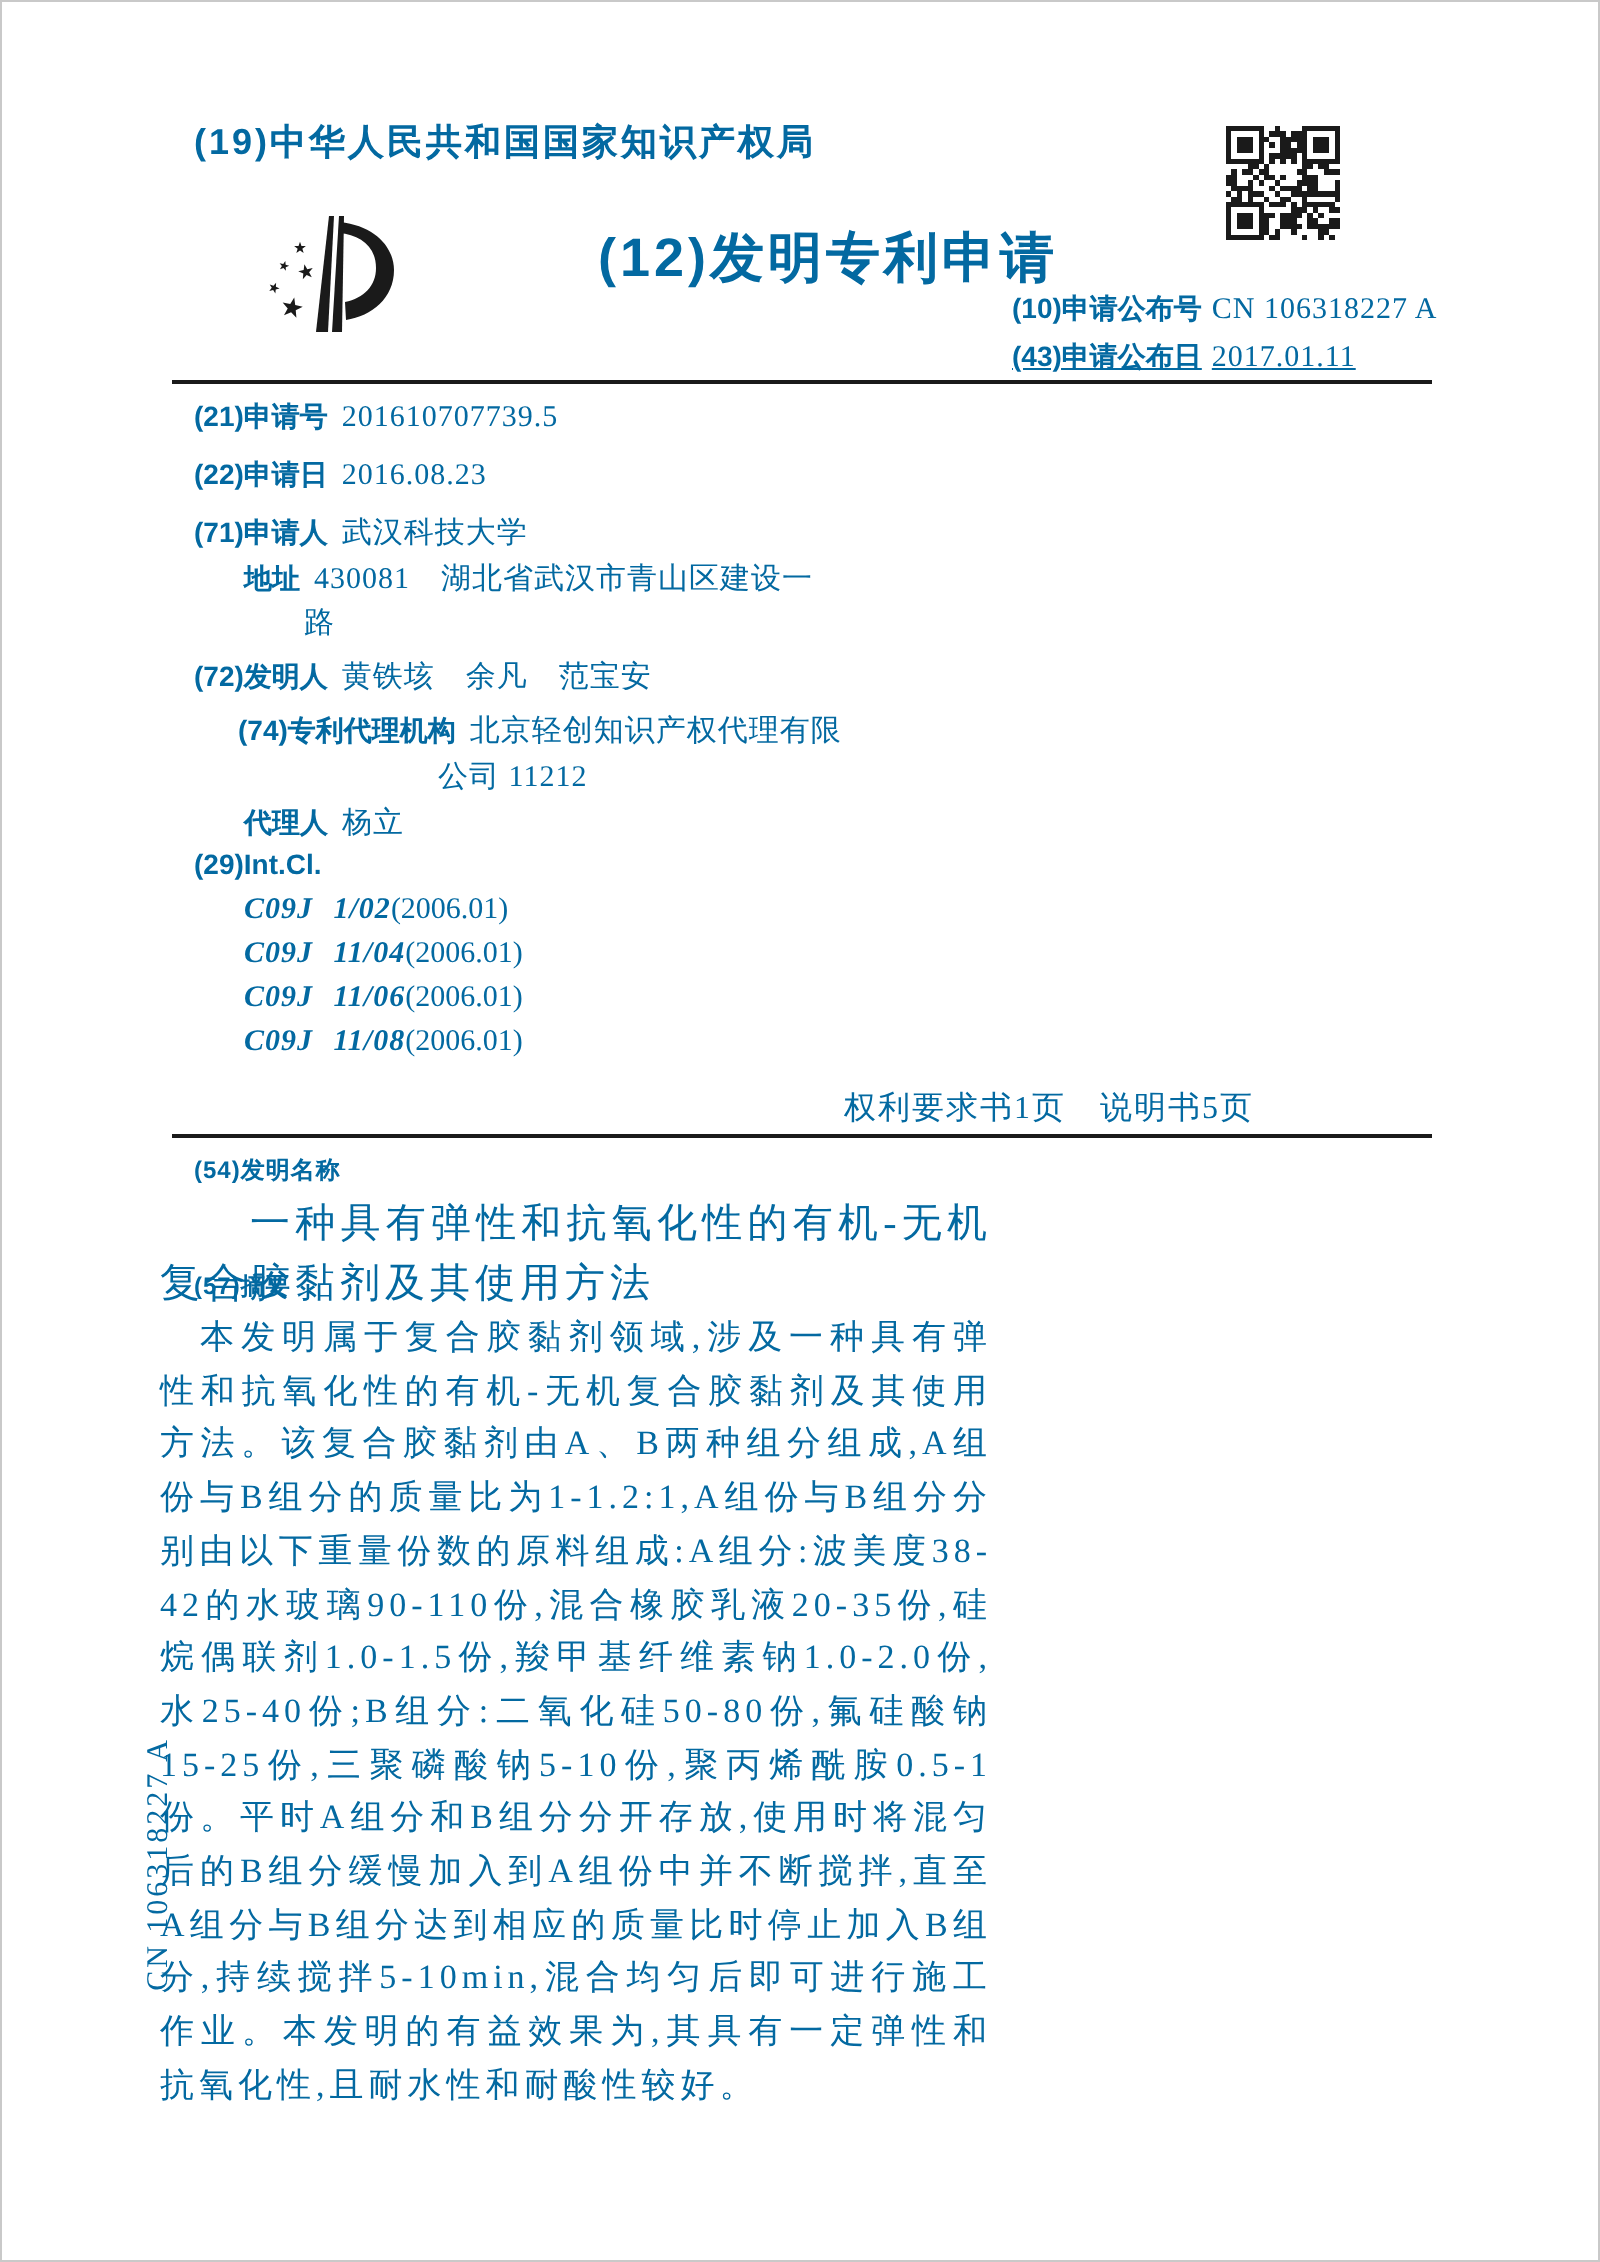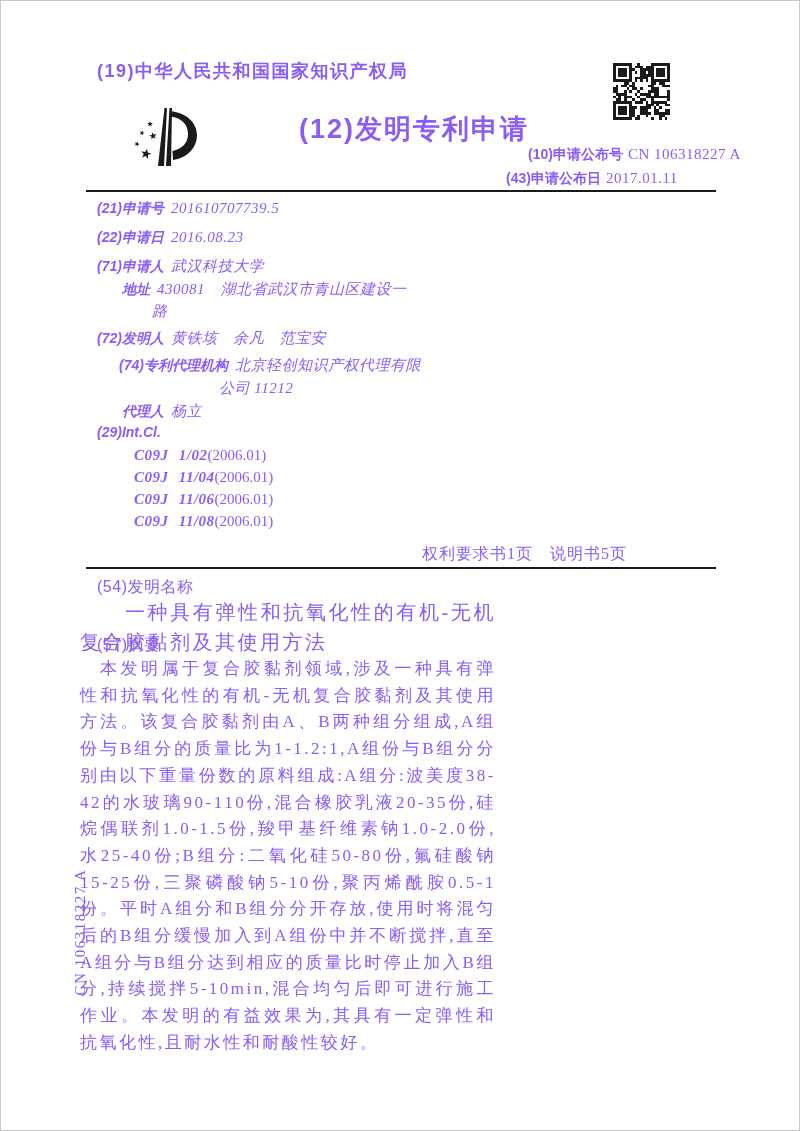--- a/index.html
+++ b/index.html
@@ -1,57 +1,57 @@
 <!DOCTYPE html>
 <html><head>
 <meta charset="utf-8">
 <style>
   html,body { margin:0; padding:0; background:#e9e9e9; }
   .page {
     position:relative; width:800px; height:1131px; margin:0 auto;
     background:#ffffff; border:1px solid #c9c9c9; box-sizing:border-box;
-    color:#8b5cf6; font-family:"Liberation Serif", serif; overflow:hidden;
+    color:#0369a1; font-family:"Liberation Serif", serif; overflow:hidden;
   }
   .abs { position:absolute; }
 
   .office { left:96px; top:58px; font-size:18px; font-weight:bold; letter-spacing:1.5px; font-family:"Liberation Sans", sans-serif; }
   .logo { left:128px; top:103px; width:80px; height:66px; }
   .doc-type { left:298px; top:110px; font-size:27px; font-weight:bold; letter-spacing:2px; font-family:"Liberation Sans", sans-serif; }
   .qr { left:612px; top:62px; width:57px; height:57px; }
 
   .pub-row { font-size:15px; white-space:nowrap; }
   .pub-row .lbl { font-family:"Liberation Sans", sans-serif; font-weight:bold; font-size:14px; }
   .pub-row .val { letter-spacing:0.5px; margin-left:5px; }
-  .pub-no { left:505px; top:145px;margin-left:22px; }
-  .pub-date { left:505px; top:169px; }
+  .pub-no { left:505px; top:145px; }
+  .pub-date { left:505px; top:169px;text-decoration:underline; }
 
   .rule { background:#1a1a1a; height:2px; width:630px; left:85px; }
   .rule1 { top:189px; }
   .rule2 { top:566px; }
 
-  .bib { font-size:15px; white-space:nowrap;font-style:italic; }
+  .bib { font-size:15px; white-space:nowrap; }
   .bib .lbl { font-family:"Liberation Sans", sans-serif; font-weight:bold; font-size:14px; }
   .bib .val { margin-left:7px; letter-spacing:0.5px; }
   .r21 { left:96px; top:199px; }
   .r22 { left:96px; top:228px; }
   .r71 { left:96px; top:256px; }
   .r71a { left:121px; top:279px; }
   .r71b { left:151px; top:301px; }
   .r72 { left:96px; top:328px; }
   .r74 { left:96px; top:355px;margin-left:22px; }
   .r74b { left:218px; top:378px; }
   .ragent { left:121px; top:401px; }
   .r51 { left:96px; top:423px; }
-  .ipc { left:121px; top:0; font-size:15px; white-space:nowrap;margin-left:12px; }
+  .ipc { left:121px; top:0; font-size:15px; white-space:nowrap; }
   .ipc .code { font-style:italic; font-weight:bold; word-spacing:6px; letter-spacing:0.5px; }
   .ipc0 { top:446px; } .ipc1 { top:468px; } .ipc2 { top:490px; } .ipc3 { top:512px; }
 
   .pages-info { top:543px; right:172px; font-size:16px; letter-spacing:1px; }
 
-  .sec-label { font-family:"Liberation Sans", sans-serif; font-weight:normal; font-size:16px; letter-spacing:0.5px; }
+  .sec-label { font-family:"Liberation Sans", sans-serif; font-weight:bold; font-size:12px; letter-spacing:0.5px; }
   .sec54 { left:96px; top:576px; }
   .sec57 { left:96px; top:634px; }
   .title-para { left:79px; top:596px; width:416px; font-size:20px; line-height:30px;
     text-indent:45px; letter-spacing:2.5px; text-align:justify; }
   .abstract { left:79px; top:655px; width:416px; font-size:17px; line-height:26.7px;
     text-indent:20px; letter-spacing:2.5px; text-align:justify; text-justify:inter-ideograph; }
 
   .side-pub-anchor { left:79px; top:931px; width:0; height:0; }
   .side-pub { position:absolute; white-space:nowrap; font-size:15px; letter-spacing:1.5px;
     transform:translate(-50%,-50%) rotate(-90deg); }

